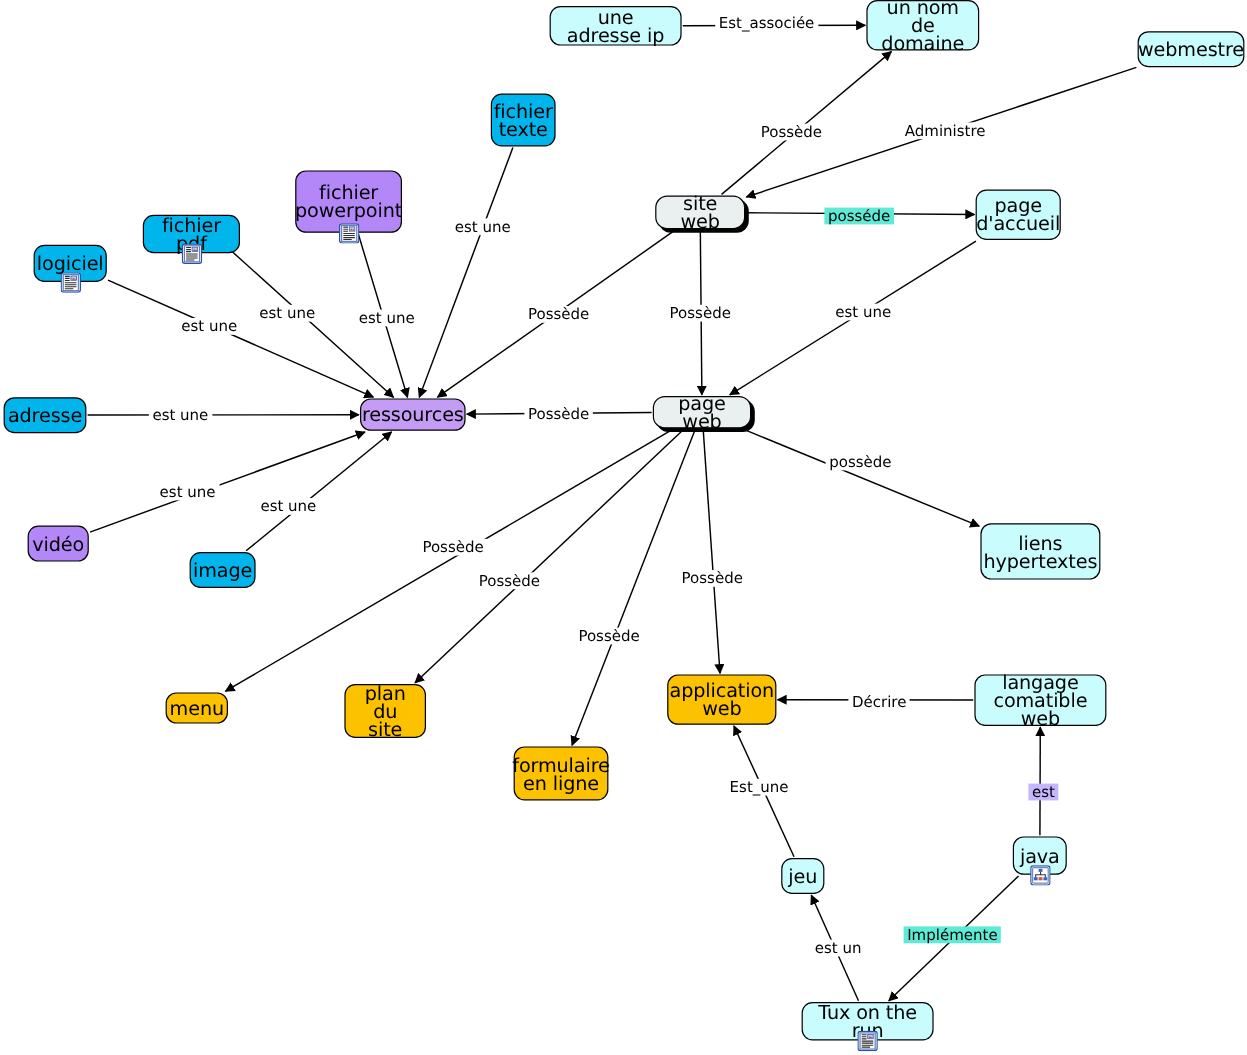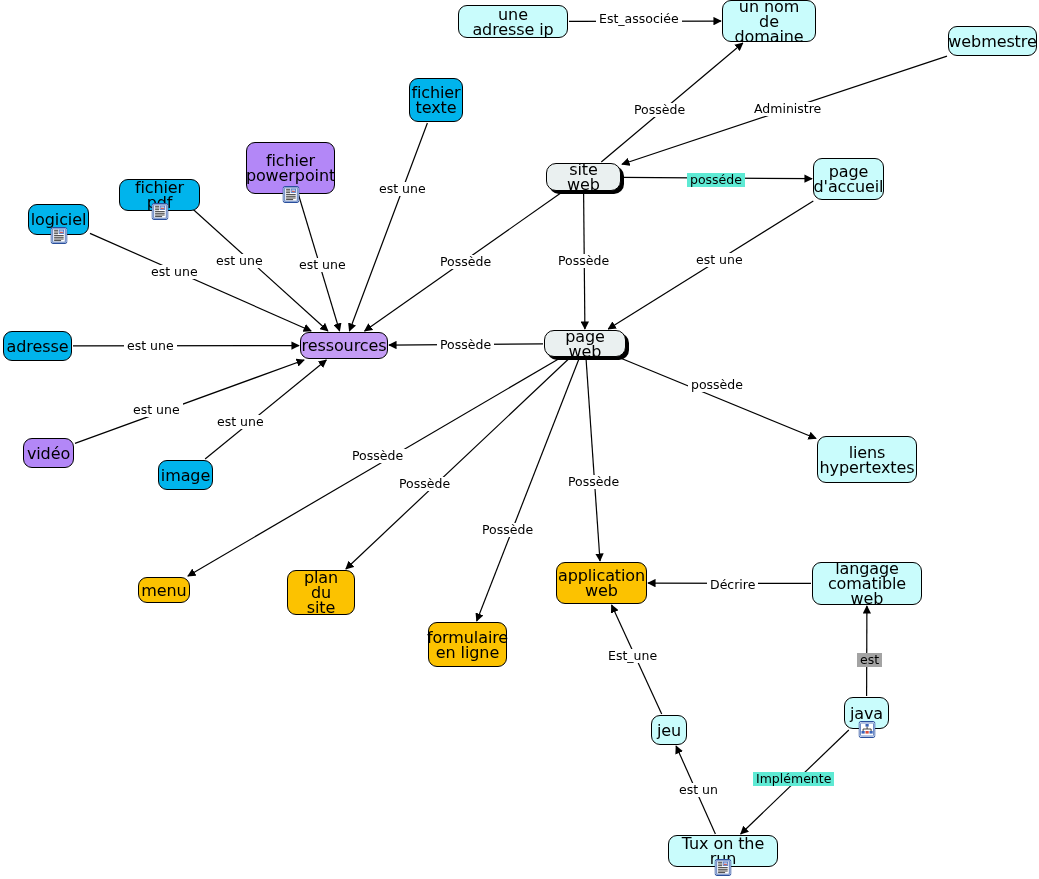--- a/index.html
+++ b/index.html
@@ -275,17 +275,17 @@
       <div class="edge-label" style="left: 130px; top: 403px; background: rgb(255, 255, 255); padding: 0px 3px;">est une</div>
       <div class="edge-label" style="left: 214px; top: 415px; background: rgb(255, 255, 255); padding: 0px 3px;">est une</div>
       <div class="edge-label" style="left: 437px; top: 338px; background: rgb(255, 255, 255); padding: 0px 3px;">Possède</div>
       <div class="edge-label" style="left: 688px; top: 378px; background: rgb(255, 255, 255); padding: 0px 3px;">possède</div>
       <div class="edge-label" style="left: 349px; top: 449px; background: rgb(255, 255, 255); padding: 0px 3px;">Possède</div>
       <div class="edge-label" style="left: 396px; top: 477px; background: rgb(255, 255, 255); padding: 0px 3px;">Possède</div>
       <div class="edge-label" style="left: 479px; top: 523px; background: rgb(255, 255, 255); padding: 0px 3px;">Possède</div>
       <div class="edge-label" style="left: 565px; top: 475px; background: rgb(255, 255, 255); padding: 0px 3px;">Possède</div>
       <div class="edge-label" style="left: 707px; top: 578px; background: rgb(255, 255, 255); padding: 0px 3px;">Décrire</div>
       <div class="edge-label" style="left: 605px; top: 649px; background: rgb(255, 255, 255); padding: 0px 3px;">Est_une</div>
-      <div class="edge-label" style="left: 857px; top: 653px; background: #a3a3a3; padding: 0px 3px;">est</div>
+      <div class="edge-label" style="left: 857px; top: 653px; background: #c4b5fd; padding: 0px 3px;">est</div>
       <div class="edge-label" style="left: 676px; top: 783px; background: rgb(255, 255, 255); padding: 0px 3px;">est un</div>
       <div class="edge-label" style="left: 753px; top: 772px; background: #5eead4; padding: 0px 3px;">Implémente</div>
     </div>
 </div>
 
 </body></html>

